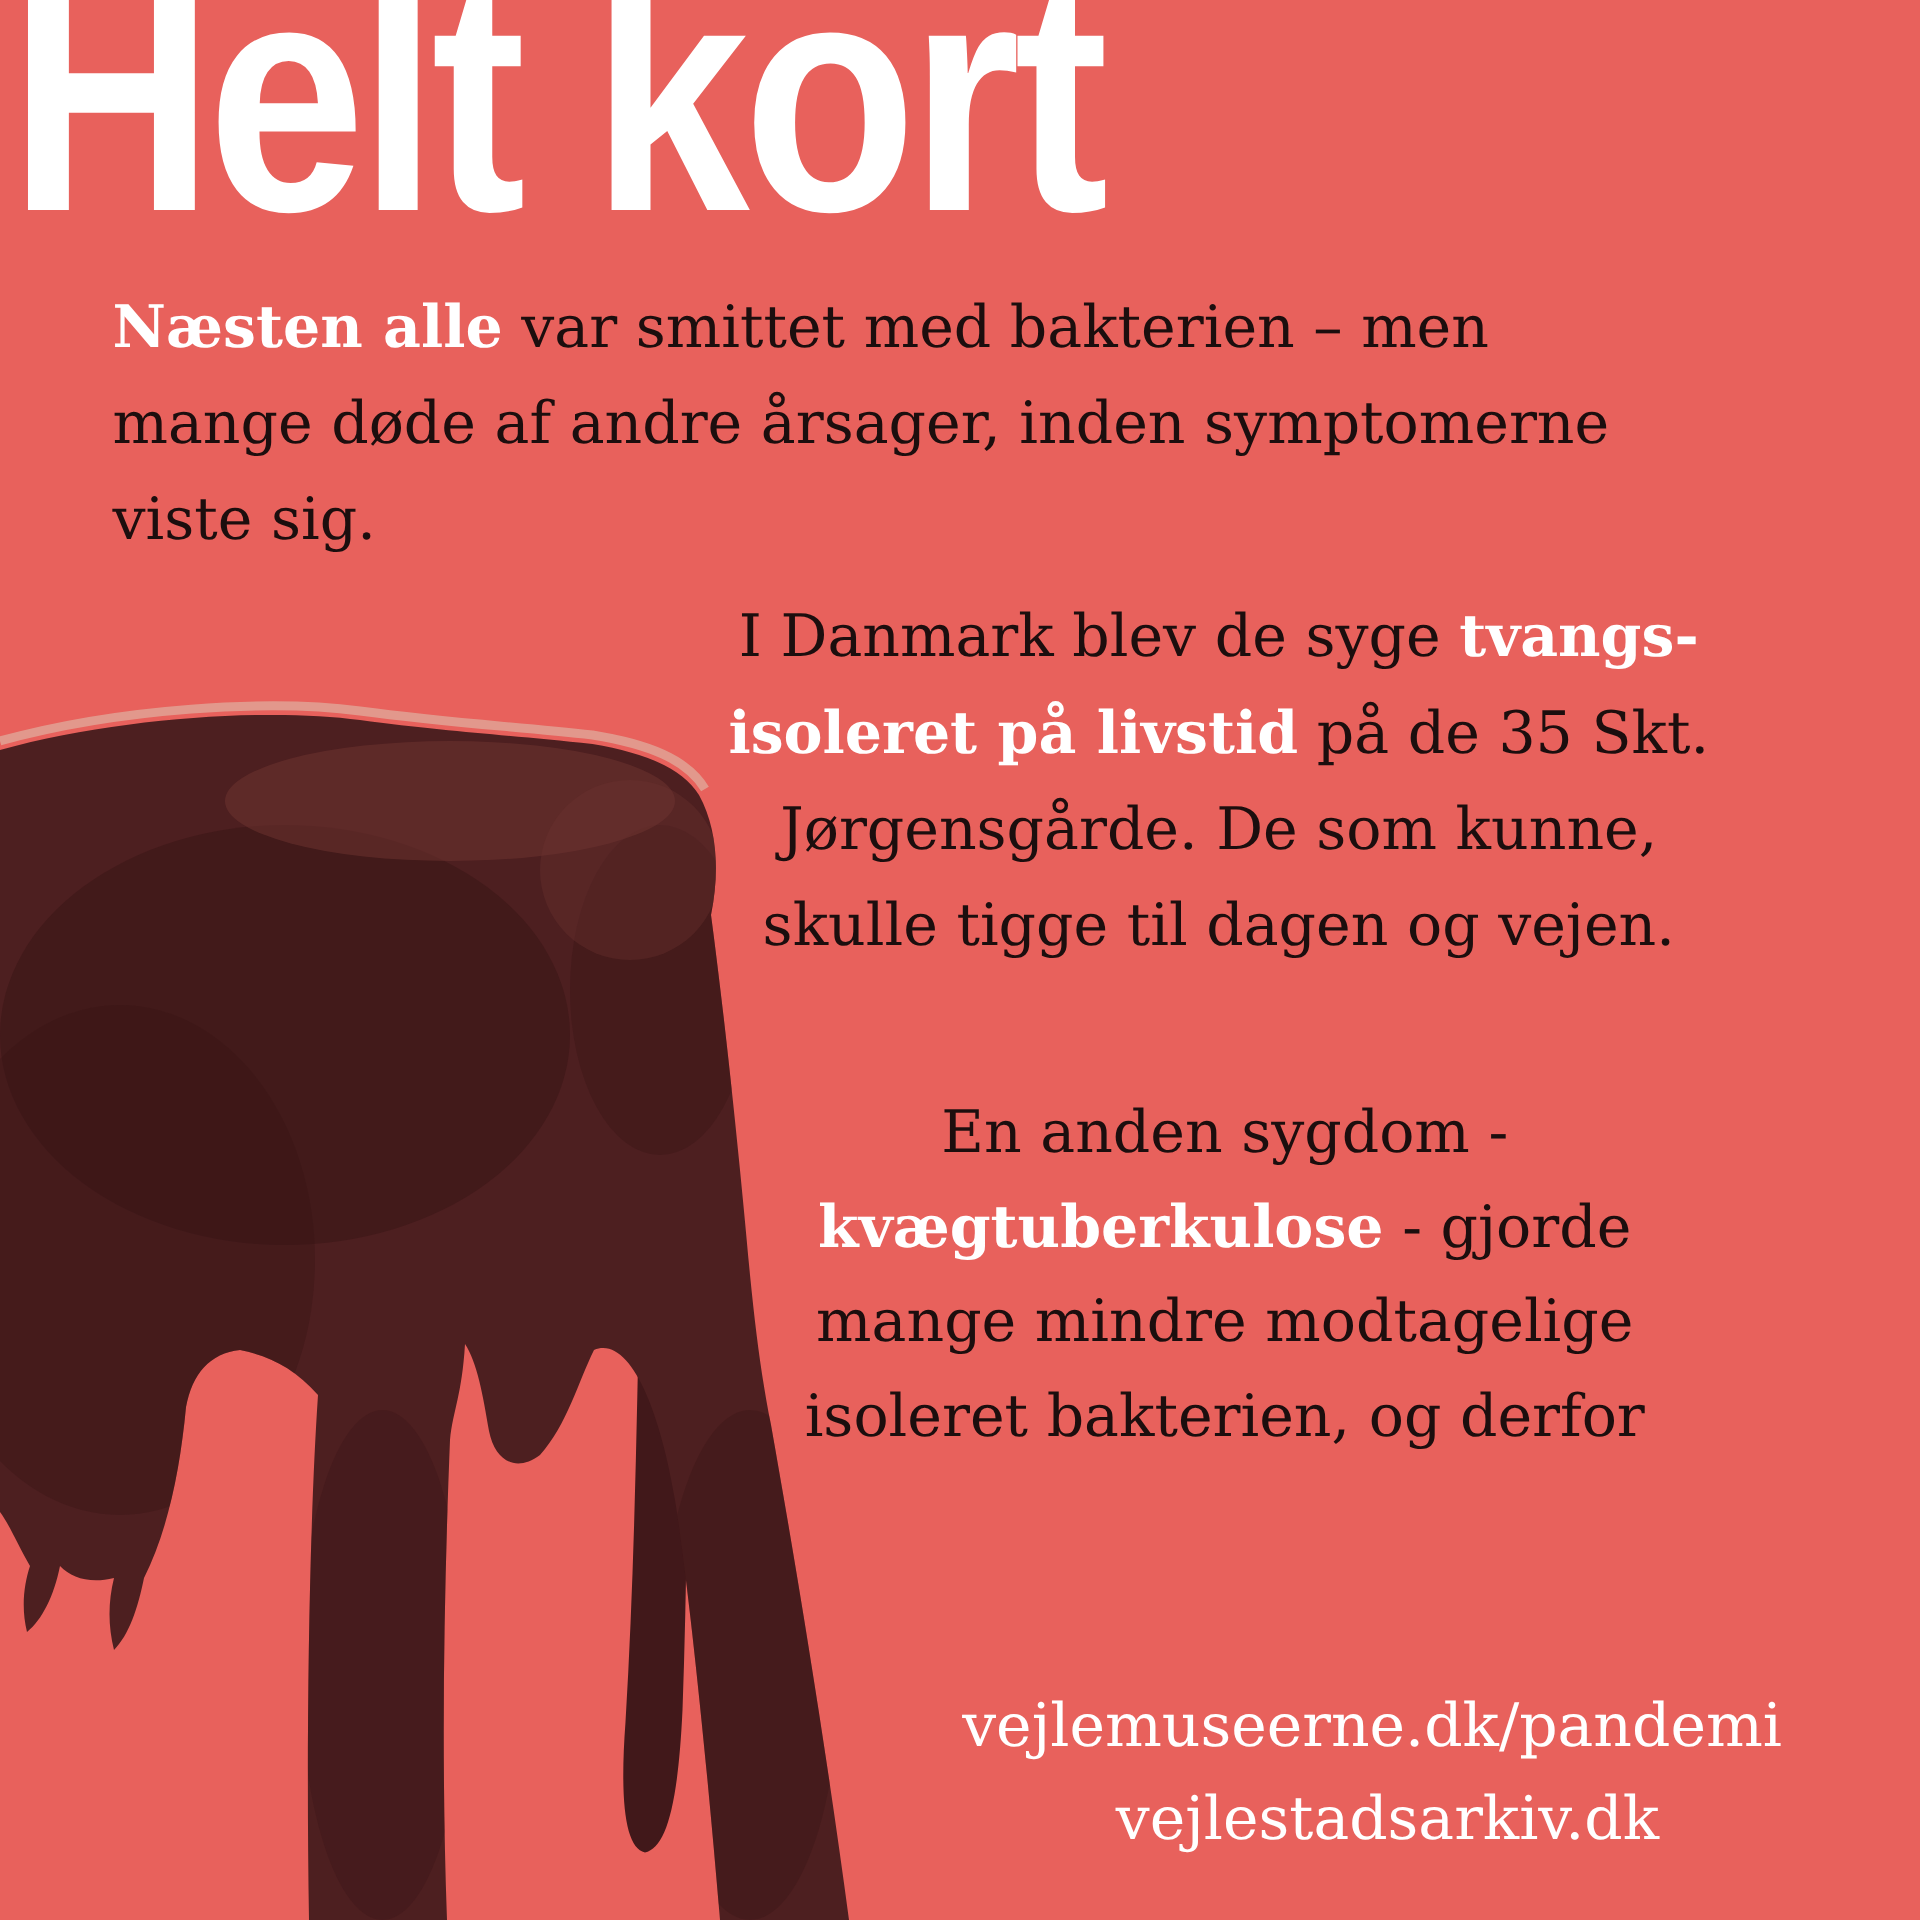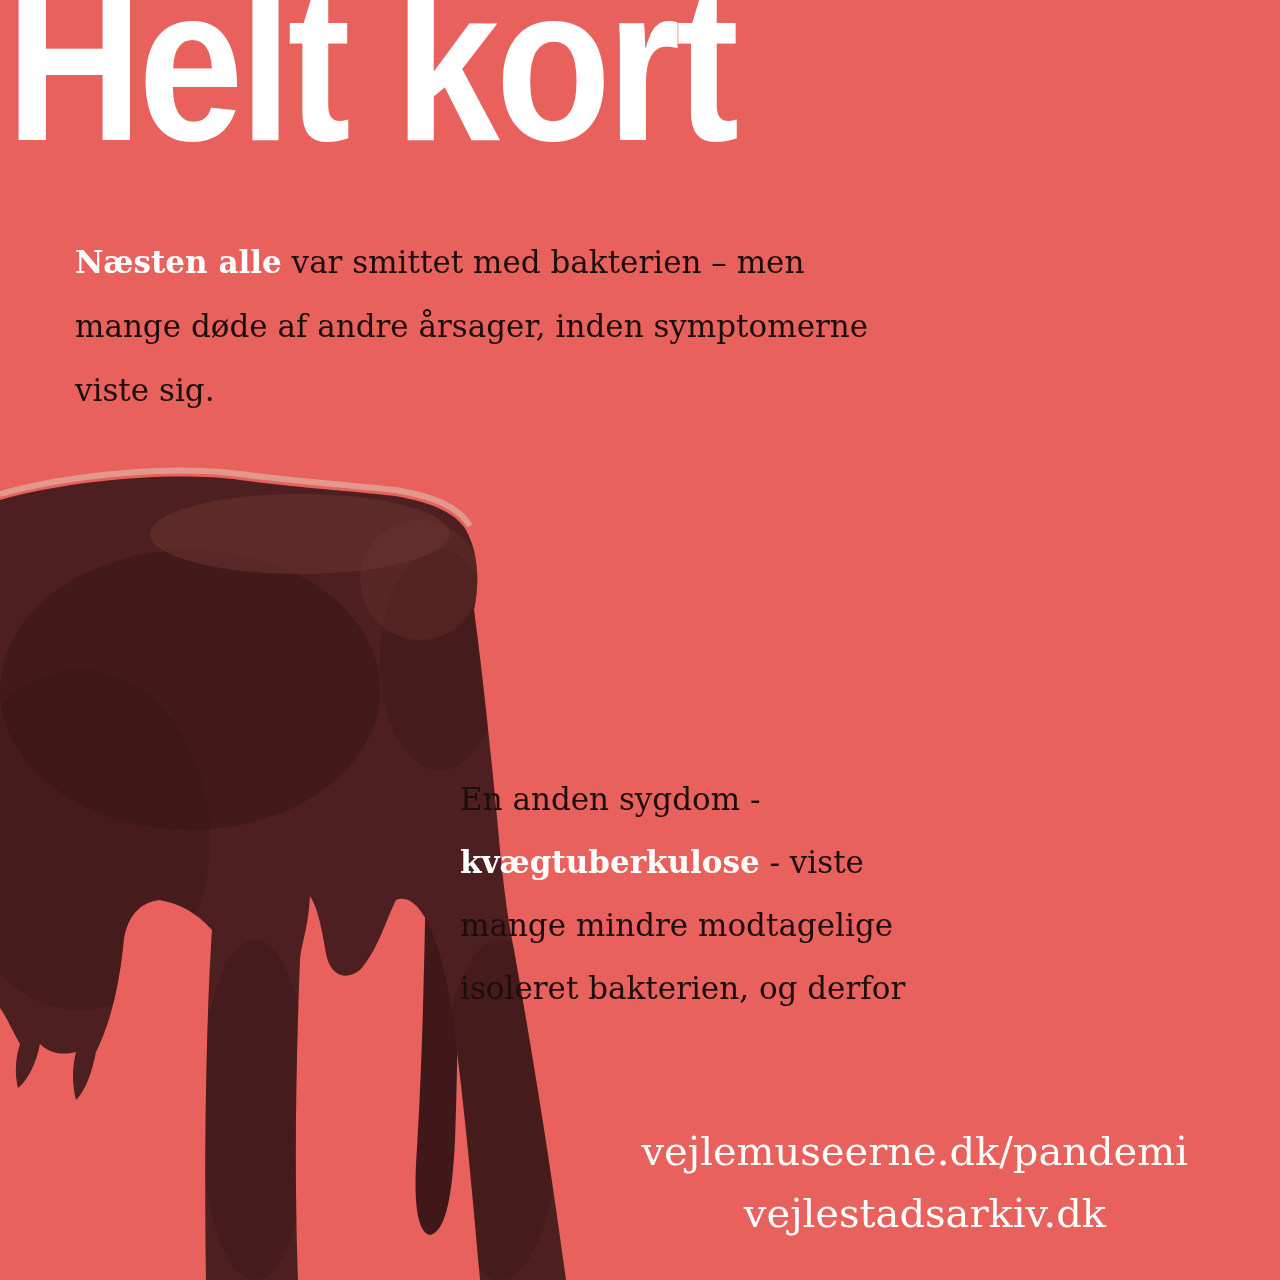--- a/index.html
+++ b/index.html
@@ -15,30 +15,29 @@
     position:absolute;left:6px;top:-46px;margin:0;
     font-family:"Liberation Sans", sans-serif;
     font-weight:800;font-size:220px;line-height:1;
     letter-spacing:-5px;color:var(--hl,#ffffff);
     transform:scaleX(.86);transform-origin:0 0;
     white-space:nowrap;
   }
 
   .para{
     position:absolute;
-    font-size:31px;line-height:64px;
+    font-size:39px;line-height:64px;
     color:var(--ink,#1c0e0e);
-    margin-top:44px;
   }
   .para .line{white-space:nowrap;}
   .para .em{color:var(--hl,#ffffff);font-weight:bold;}
 
   .para-intro{left:75px;top:186px;width:1130px;text-align:left;}
   .para-isolation{left:440px;top:392px;width:745px;text-align:center;}
-  .para-tuberculosis{left:460px;top:724px;width:745px;text-align:left;line-height:63px;}
+  .para-tuberculosis{left:444px;top:724px;width:745px;text-align:center;line-height:63px;}
 
   .footer{
     position:absolute;left:588px;top:1120px;width:600px;
     text-align:right;color:var(--hl,#ffffff);
     font-size:40px;line-height:62px;
   }
   .footer .footer-line{white-space:nowrap;}
   .footer .footer-line:nth-child(2){transform:translateX(-82px);}
 
   .cow{position:absolute;left:0;top:460px;width:640px;height:820px;}
@@ -88,24 +87,30 @@
   </svg>
 
   <h1 class="title">Helt kort</h1>
 
   <div class="para para-intro">
       <div class="line"><span class="em">Næsten alle</span><span> var smittet med bakterien – men</span></div>
       <div class="line"><span>mange døde af andre årsager, inden symptomerne</span></div>
       <div class="line"><span>viste sig.</span></div>
     </div>
 
+  <div class="para para-isolation">
+      <div class="line"><span>I Danmark blev de syge </span><span class="em">tvangs-</span></div>
+      <div class="line"><span class="em">isoleret på livstid</span><span> på de 35 Skt.</span></div>
+      <div class="line"><span>Jørgensgårde. De som kunne,</span></div>
+      <div class="line"><span>skulle tigge til dagen og vejen.</span></div>
+    </div>
 
   <div class="para para-tuberculosis">
       <div class="line"><span>En anden sygdom -</span></div>
-      <div class="line"><span class="em">kvægtuberkulose</span><span> - viste</span></div>
+      <div class="line"><span class="em">kvægtuberkulose</span><span> - gjorde</span></div>
       <div class="line"><span>mange mindre modtagelige</span></div>
       <div class="line"><span>isoleret bakterien, og derfor</span></div>
     </div>
 
   <div class="footer">
     <div class="footer-line">vejlemuseerne.dk/pandemi</div>
     <div class="footer-line">vejlestadsarkiv.dk</div>
   </div>
 
 </div>

